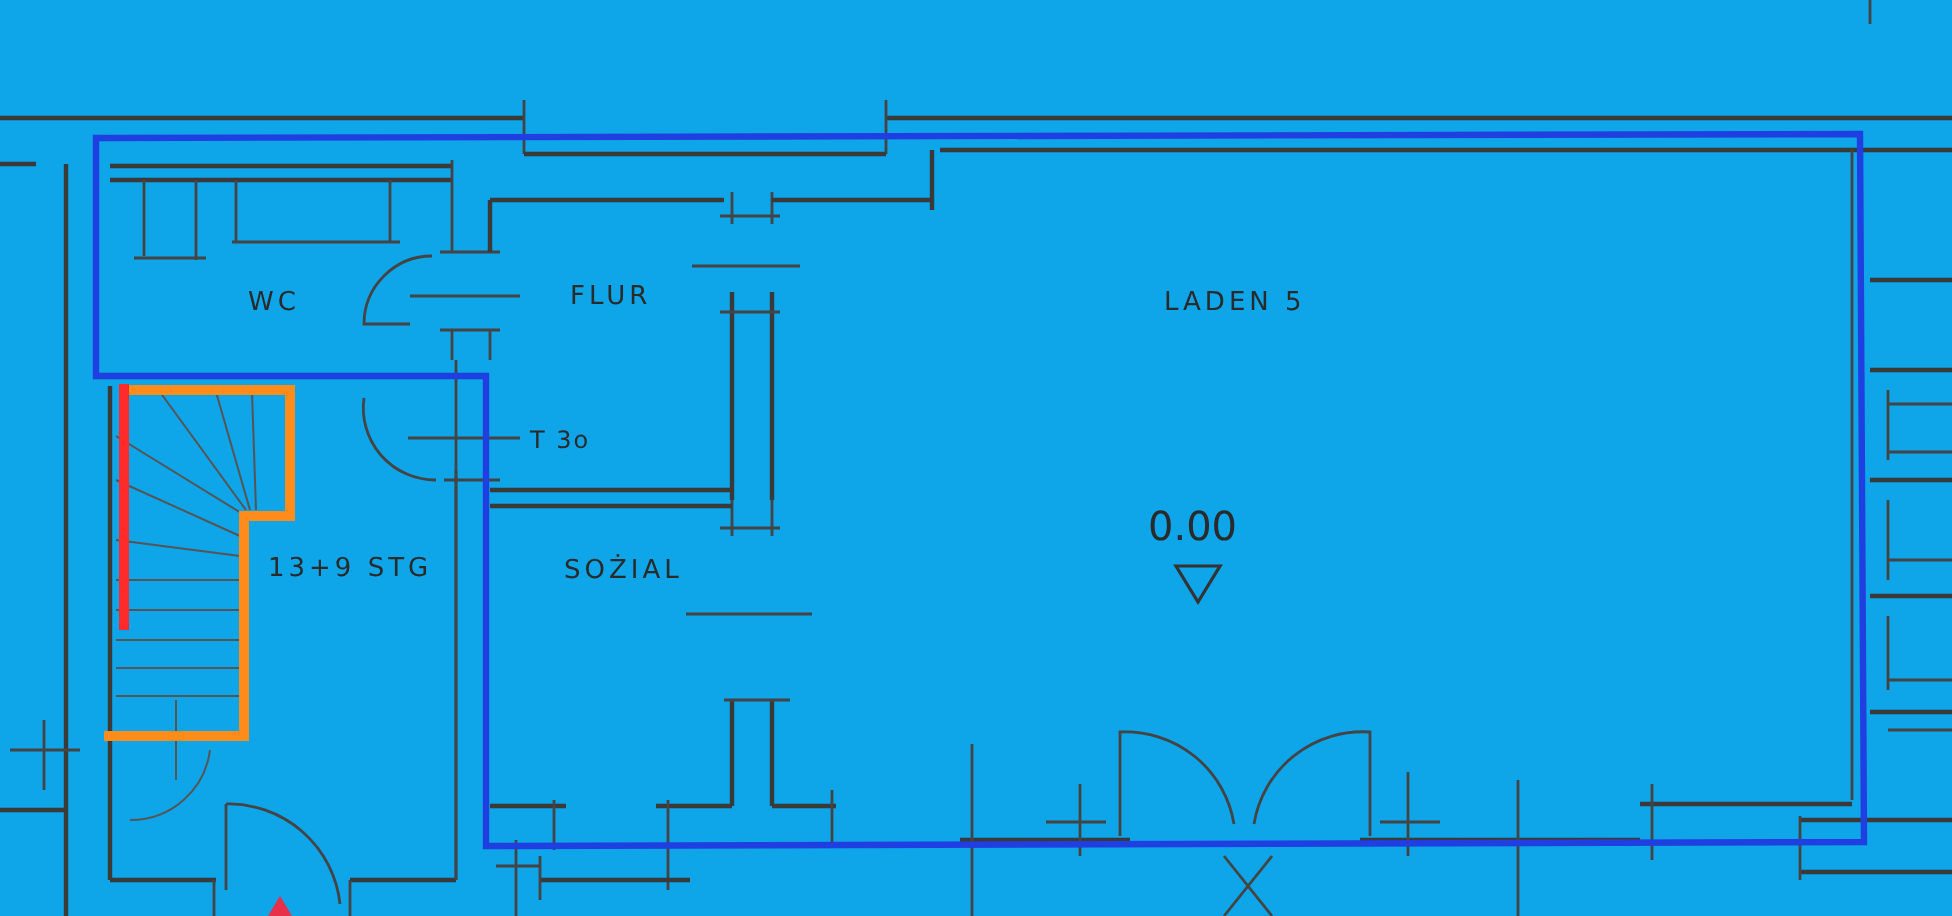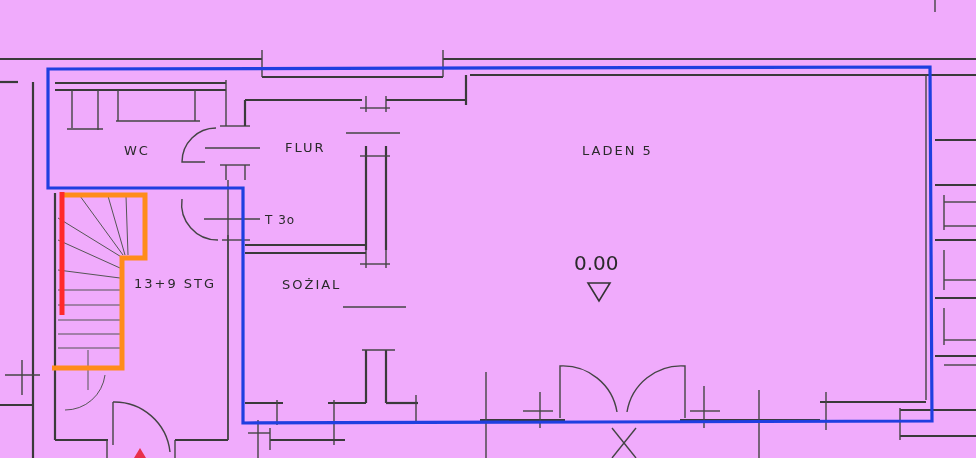--- a/index.html
+++ b/index.html
@@ -1,16 +1,16 @@
 <!DOCTYPE html>
 <html><head>
 <meta charset="utf-8">
 <style>
   html, body { margin: 0; padding: 0; background: #ffffff; }
-  #plan-wrap { position: relative; width: 976px; height: 458px; overflow: hidden; background: #f0abfc; }
+  #plan-wrap { position: relative; width: 976px; height: 458px; overflow: hidden; background: #0ea5e9; }
   svg { position: absolute; left: 0; top: 0; }
   .wall { stroke: #3a3a3a; stroke-width: 2.2; fill: none; }
   .thin { stroke: #444; stroke-width: 1.4; fill: none; }
   .stair { stroke: #555; stroke-width: 1; fill: none; }
   .lbl { font-family: "DejaVu Sans", sans-serif; fill: #2a2a2a; letter-spacing: 2px; }
 </style>
 </head>
 <body>
 
 <div id="plan-wrap">

